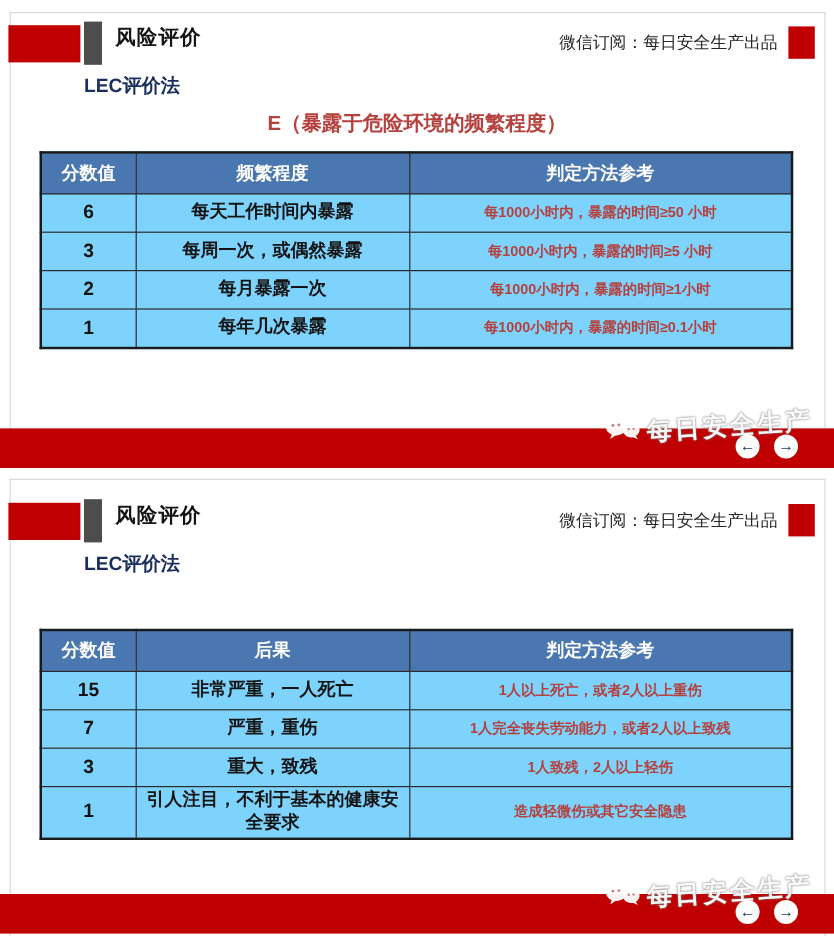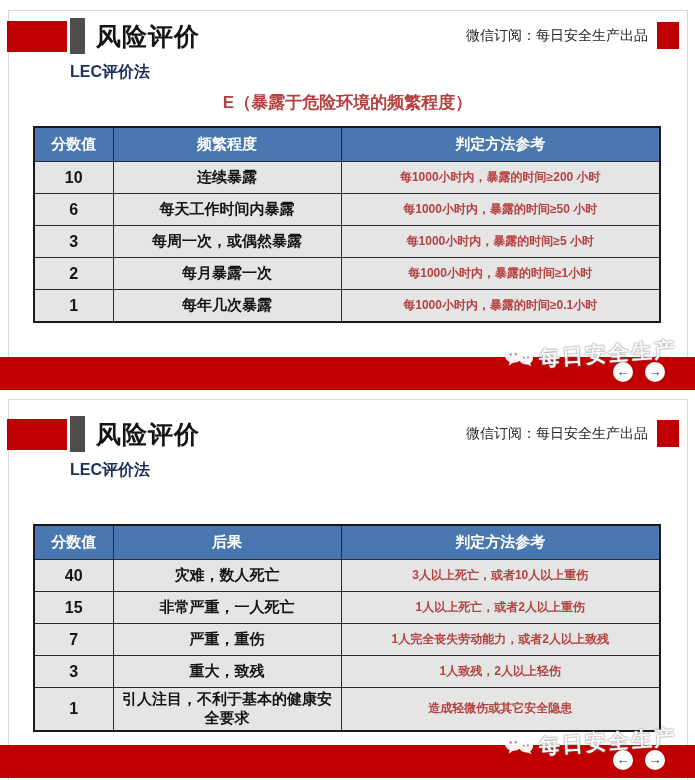--- a/index.html
+++ b/index.html
@@ -11,31 +11,31 @@
   .panel.p1{top:0;height:390px;}
   .panel.p2{top:398px;height:382px;}
   .card{position:absolute;left:8px;right:7px;top:0;bottom:0;background:#fff;
         border:1px solid #d9d9d9;border-bottom:none;}
   .p1 .card{top:10px;}
   .p2 .card{top:1px;}
 
   
   .red-block{position:absolute;left:7px;top:21px;width:60px;height:31px;background:#c00000;}
   .gray-block{position:absolute;left:70px;top:18px;width:15px;height:36px;background:#4d4d4d;}
-  .brand-title{position:absolute;left:96px;top:20px;font-size:25px;font-weight:bold;color:#141414;letter-spacing:1px;}
+  .brand-title{position:absolute;left:96px;top:20px;font-size:17px;font-weight:bold;color:#141414;letter-spacing:1px;}
   .subscription{position:absolute;right:47px;top:27px;font-size:14px;color:#262626;}
   .red-block-right{position:absolute;right:16px;top:22px;width:22px;height:27px;background:#c00000;}
 
   .method-label{position:absolute;left:42px;top:62px;font-size:16px;font-weight:bold;color:#1b2f5e;margin-left:28px;}
   .section-title{position:absolute;left:0;right:0;top:91px;text-align:center;
                  font-size:17px;font-weight:bold;color:#b5413f;}
 
   
   table.lec{position:absolute;left:33px;top:126px;width:626px;border-collapse:collapse;
-            table-layout:fixed;background:#e5e5e5;border:2px solid #1a1a1a;}
+            table-layout:fixed;background:#7dd3fc;border:2px solid #1a1a1a;}
   table.lec th,table.lec td{border:1px solid #2b2b2b;text-align:center;vertical-align:middle;padding:2px 6px;}
   table.lec th{background:#4a77af;color:#ffffff;font-size:15px;font-weight:bold;height:29px;}
   table.lec td{height:27px;}
   col.c-score{width:79px;} col.c-desc{width:228px;} col.c-judge{width:319px;}
   td.score{font-size:16px;font-weight:bold;color:#141414;}
   td.desc{font-size:15px;font-weight:bold;color:#141414;line-height:1.25;}
   td.judge{font-size:12px;font-weight:bold;color:#b5413f;}
 
   
   .footer-bar{position:absolute;left:0;width:695px;height:33px;background:#c00000;}
@@ -77,25 +77,20 @@
         <col class="c-judge">
       </colgroup>
     <thead>
       <tr>
         <th>分数值</th>
         <th>频繁程度</th>
         <th>判定方法参考</th>
       </tr>
     </thead>
     <tbody>
-        <tr>
-          <td class="score">10</td>
-          <td class="desc">连续暴露</td>
-          <td class="judge">每1000小时内，暴露的时间≥200 小时</td>
-        </tr>
         <tr>
           <td class="score">6</td>
           <td class="desc">每天工作时间内暴露</td>
           <td class="judge">每1000小时内，暴露的时间≥50 小时</td>
         </tr>
         <tr>
           <td class="score">3</td>
           <td class="desc">每周一次，或偶然暴露</td>
           <td class="judge">每1000小时内，暴露的时间≥5 小时</td>
         </tr>
@@ -150,25 +145,20 @@
       </colgroup>
     <thead>
       <tr>
         <th>分数值</th>
         <th>后果</th>
         <th>判定方法参考</th>
       </tr>
     </thead>
     <tbody>
         <tr>
-          <td class="score">40</td>
-          <td class="desc">灾难，数人死亡</td>
-          <td class="judge">3人以上死亡，或者10人以上重伤</td>
-        </tr>
-        <tr>
           <td class="score">15</td>
           <td class="desc">非常严重，一人死亡</td>
           <td class="judge">1人以上死亡，或者2人以上重伤</td>
         </tr>
         <tr>
           <td class="score">7</td>
           <td class="desc">严重，重伤</td>
           <td class="judge">1人完全丧失劳动能力，或者2人以上致残</td>
         </tr>
         <tr>

